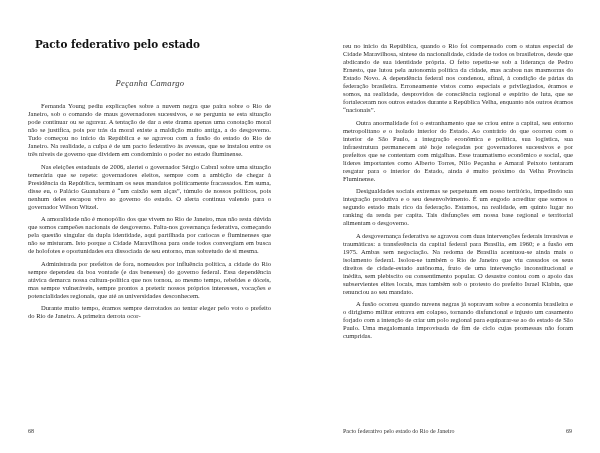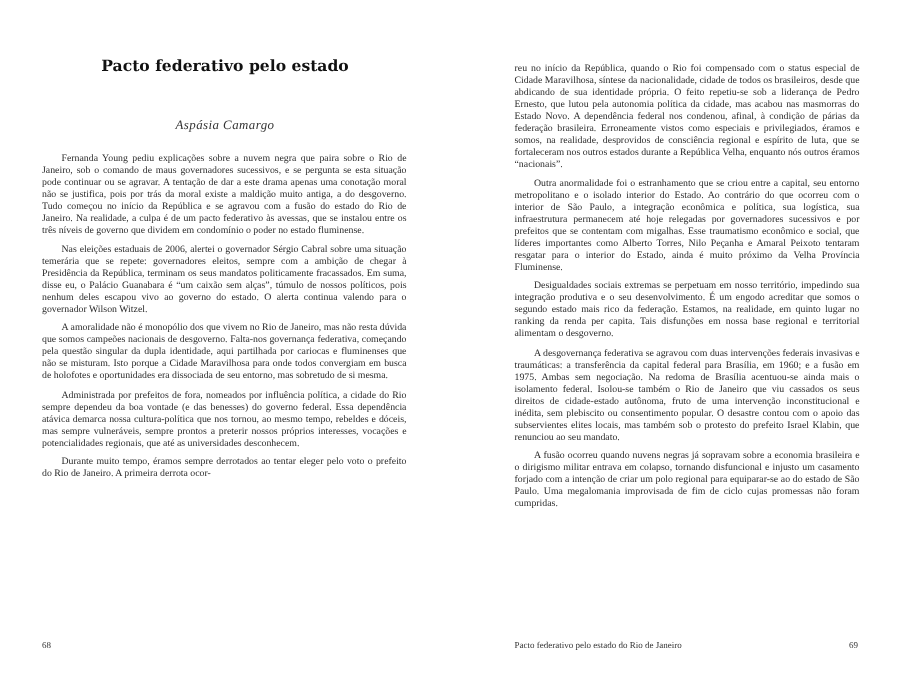--- a/index.html
+++ b/index.html
@@ -1,43 +1,43 @@
 <!DOCTYPE html>
 <html><head>
 <meta charset="utf-8">
 <style>
   html, body { margin: 0; padding: 0; background: #ffffff; }
   body { width: 600px; height: 453px; position: relative; overflow: hidden;
          font-family: "Liberation Serif", "DejaVu Serif", serif; color: #2a2a2a; }
   .page { position: absolute; top: 0; height: 453px; }
   .page.left { left: 0; width: 300px; }
   .page.right { left: 300px; width: 300px; }
-  .title { position: absolute; left: 0; width: 300px; top: 38px; text-align: center;
+  .title { position: absolute; left: 0; width: 300px; top: 38px; 
            font-family: "DejaVu Serif", "Liberation Serif", serif; font-weight: bold;
-           font-size: 10.4px; line-height: 13px; color: #111; }
+           font-size: 10.4px; line-height: 13px; color: #111; padding-left: 35px; }
   .author { position: absolute; left: 0; width: 300px; top: 78px; text-align: center;
             font-style: italic; font-size: 8.6px; color: #333; letter-spacing: 0.3px; }
   .body { position: absolute; font-size: 6.55px; line-height: 8.0px; text-align: justify; }
   .left .body { left: 28px; width: 243px; top: 102px; }
   .right .body { left: 43px; width: 230px; top: 42px; }
   .body p { margin: 0 0 4.6px 0; text-indent: 13px; }
   .body p.cont { text-indent: 0; }
   .folio { position: absolute; top: 428px; font-size: 6px; color: #333; }
   .left .folio.num { left: 28px; }
   .right .folio.run { left: 43px; }
   .right .folio.num { left: 266px; }
 </style>
 </head>
 <body>
 
 <div class="page left">
   <div class="title">
     <div>Pacto federativo pelo estado</div>
   </div>
-  <div class="author">Aspásia Camargo</div>
+  <div class="author">Peçanha Camargo</div>
   <div class="body">
     <p>Fernanda Young pediu explicações sobre a nuvem negra que paira sobre o Rio de Janeiro, sob o comando de maus governadores sucessivos, e se pergunta se esta situação pode continuar ou se agravar. A tentação de dar a este drama apenas uma conotação moral não se justifica, pois por trás da moral existe a maldição muito antiga, a do desgoverno. Tudo começou no início da República e se agravou com a fusão do estado do Rio de Janeiro. Na realidade, a culpa é de um pacto federativo às avessas, que se instalou entre os três níveis de governo que dividem em condomínio o poder no estado fluminense.</p>
     <p>Nas eleições estaduais de 2006, alertei o governador Sérgio Cabral sobre uma situação temerária que se repete: governadores eleitos, sempre com a ambição de chegar à Presidência da República, terminam os seus mandatos politicamente fracassados. Em suma, disse eu, o Palácio Guanabara é “um caixão sem alças”, túmulo de nossos políticos, pois nenhum deles escapou vivo ao governo do estado. O alerta continua valendo para o governador Wilson Witzel.</p>
     <p>A amoralidade não é monopólio dos que vivem no Rio de Janeiro, mas não resta dúvida que somos campeões nacionais de desgoverno. Falta-nos governança federativa, começando pela questão singular da dupla identidade, aqui partilhada por cariocas e fluminenses que não se misturam. Isto porque a Cidade Maravilhosa para onde todos convergiam em busca de holofotes e oportunidades era dissociada de seu entorno, mas sobretudo de si mesma.</p>
     <p>Administrada por prefeitos de fora, nomeados por influência política, a cidade do Rio sempre dependeu da boa vontade (e das benesses) do governo federal. Essa dependência atávica demarca nossa cultura-política que nos tornou, ao mesmo tempo, rebeldes e dóceis, mas sempre vulneráveis, sempre prontos a preterir nossos próprios interesses, vocações e potencialidades regionais, que até as universidades desconhecem.</p>
     <p>Durante muito tempo, éramos sempre derrotados ao tentar eleger pelo voto o prefeito do Rio de Janeiro. A primeira derrota ocor-</p>
   </div>
   <div class="folio num">68</div>
 </div>
 

